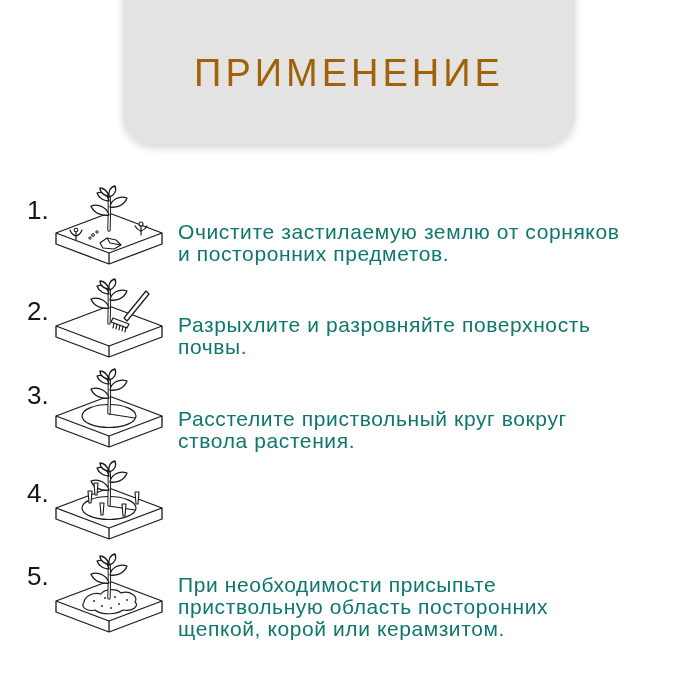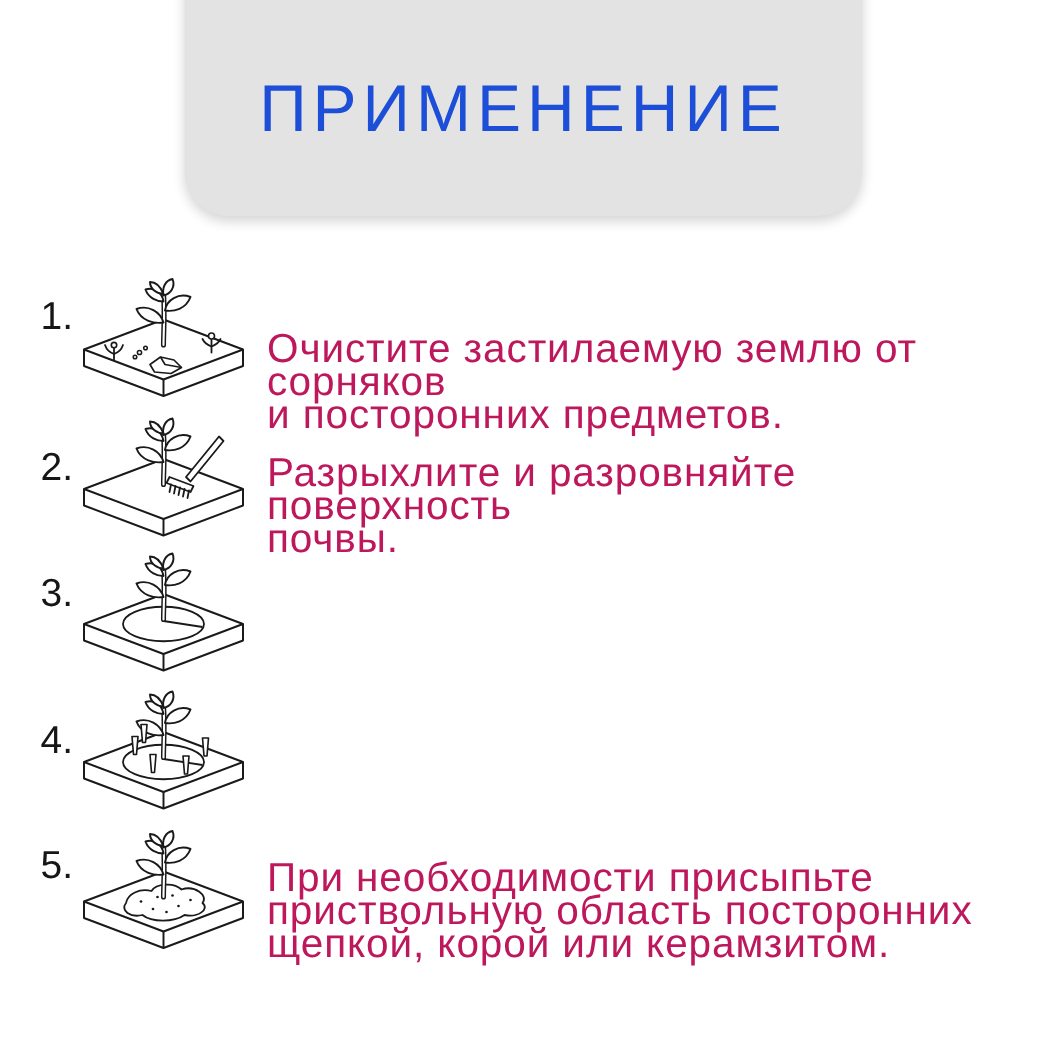--- a/index.html
+++ b/index.html
@@ -9,34 +9,34 @@
   }
   
   .header-card{
     position:absolute;left:123px;top:-34px;width:452px;height:178px;
     background:#e3e3e3;border-radius:30px;
     box-shadow:0 4px 8px rgba(0,0,0,0.16);
     display:flex;align-items:center;justify-content:center;
   }
   .header-title{
     padding-top:36px;
-    font-size:44px;font-weight:500;letter-spacing:4px;color:#1d4ed8;
+    font-size:38px;font-weight:500;letter-spacing:4px;color:#a16207;
     white-space:nowrap;
   }
   
   .step{position:absolute;left:0;width:700px;height:92px;}
   .num{position:absolute;left:27px;font-size:26px;font-weight:500;color:#161616;}
   .ill{position:absolute;left:44px;top:0;}
   .txt{
     position:absolute;left:178px;width:510px;
-    font-size:27px;line-height:22px;letter-spacing:0.6px;
-    color:#be185d;white-space:pre-line;
+    font-size:21px;line-height:22px;letter-spacing:0.6px;
+    color:#0f766e;white-space:pre-line;
   }
   .s1{top:185px}.s1 .num{top:10px}.s1 .txt{top:36px}
-  .s2{top:278px}.s2 .num{top:18px}.s2 .txt{top:26px}
+  .s2{top:278px}.s2 .num{top:18px}.s2 .txt{top:36px}
   .s3{top:368px}.s3 .num{top:12px}.s3 .txt{top:40px}
   .s4{top:460px}.s4 .num{top:18px}.s4 .txt{top:27px}
   .s5{top:553px}.s5 .num{top:8px}.s5 .txt{top:21px}
   svg{display:block;}
   .defs-holder{position:absolute;width:0;height:0;overflow:hidden;}
 </style>
 </head>
 <body>
 
 <div id="page">
@@ -123,20 +123,22 @@
 почвы.</div>
   </div>
 
   <div class="step s3">
     <span class="num">3.</span>
     <svg class="ill" width="130" height="85" viewBox="0 0 130 85">
       <use href="#slab"></use>
       <use href="#mat"></use>
       <use href="#seedling"></use>
     </svg>
+    <div class="txt">Расстелите приствольный круг вокруг
+ствола растения.</div>
   </div>
 
   <div class="step s4">
     <span class="num">4.</span>
     <svg class="ill" width="130" height="85" viewBox="0 0 130 85">
       <use href="#slab"></use>
       <use href="#mat"></use>
       <use href="#seedling"></use>
       <use href="#peg" x="46" y="42"></use>
       <use href="#peg" x="58" y="54"></use>

